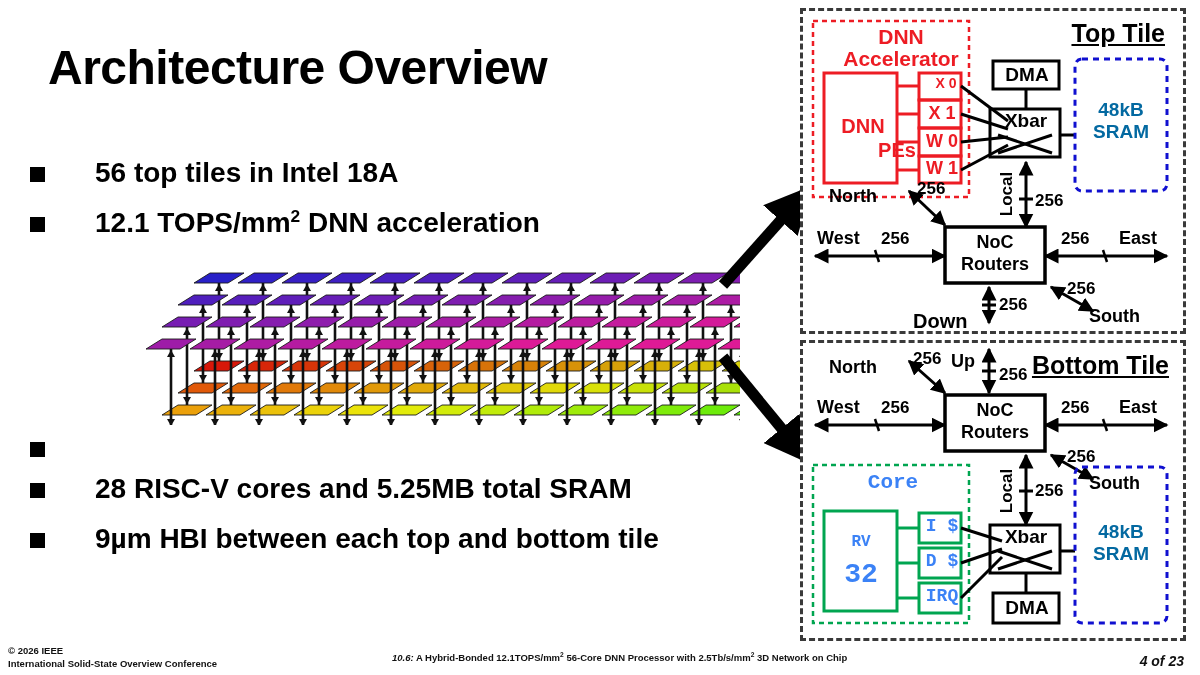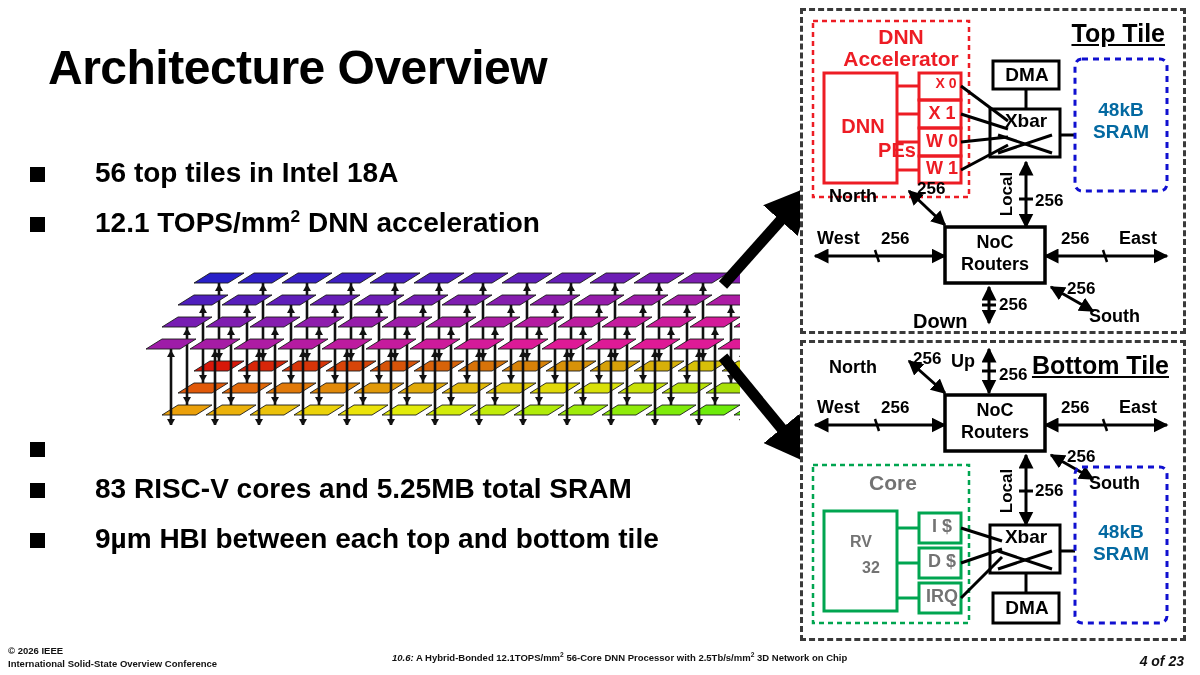--- a/index.html
+++ b/index.html
@@ -50,21 +50,21 @@
     text-decoration:underline;white-space:nowrap;
   }
   #top-tile-title{right:18px;top:8px;}
   #bottom-tile-title{right:14px;top:8px;}
 
   
   .lbl{position:absolute;white-space:nowrap;font-weight:bold;}
   .lbl-blk{color:#000;}
   .lbl-red{color:#ED1C24;}
   .lbl-blue{color:#0369a1;}
-  .lbl-grn{color:#737373;}
+  .lbl-grn{color:#3b82f6;font-family:Liberation Mono, monospace;}
   .rot90{transform:rotate(-90deg);transform-origin:center center;}
 
   
   #footer-left{
     position:absolute;left:8px;top:645px;font-size:9.5px;font-weight:bold;
     line-height:1.35;color:#111;
   }
   #footer-center{
     position:absolute;left:392px;top:651px;font-size:9.5px;font-weight:bold;
     color:#111;white-space:nowrap;
@@ -392,21 +392,21 @@
       <line x1="8" y1="182" x2="90" y2="282" stroke="#000" stroke-width="11" marker-end="url(#bigArrow)"></line>
     </svg>
   </div>
 
   <div class="bullet-list" id="bullets-bottom">
     <div class="bullet-row">
       <span class="bullet-marker"></span>
     </div>
     <div class="bullet-row">
       <span class="bullet-marker"></span>
-      <span class="bullet-text">83 RISC-V cores and 5.25MB total SRAM</span>
+      <span class="bullet-text">28 RISC-V cores and 5.25MB total SRAM</span>
     </div>
     <div class="bullet-row">
       <span class="bullet-marker"></span>
       <span class="bullet-text">9µm HBI between each top and bottom tile</span>
     </div>
   </div>
 
   <div class="tile-panel" id="top-tile-panel">
 
     <svg width="374" height="314" viewBox="0 0 374 314">
@@ -578,21 +578,21 @@
     <div class="lbl lbl-blk" style="left:258px;top:55px;font-size:17px;">256</div>
 
     <div class="lbl lbl-blk" style="left:286px;top:130px;font-size:18px;">South</div>
     <div class="lbl lbl-blk" style="left:264px;top:104px;font-size:17px;">256</div>
 
     <div class="lbl lbl-blk rot90" style="left:174px;top:138px;font-size:17px;width:60px;text-align:center;">Local</div>
     <div class="lbl lbl-blk" style="left:232px;top:138px;font-size:17px;">256</div>
 
     <div class="lbl lbl-grn" style="left:30px;top:128px;font-size:21px;width:120px;text-align:center;">Core</div>
     <div class="lbl lbl-grn" style="left:22px;top:190px;font-size:16px;width:72px;text-align:center;">RV</div>
-    <div class="lbl lbl-grn" style="left:22px;top:216px;font-size:16px;width:92px;text-align:center;">32</div>
+    <div class="lbl lbl-grn" style="left:22px;top:216px;font-size:28px;width:72px;text-align:center;">32</div>
 
     <div class="lbl lbl-grn" style="left:118px;top:173px;font-size:18px;width:42px;text-align:center;">I $</div>
     <div class="lbl lbl-grn" style="left:118px;top:208px;font-size:18px;width:42px;text-align:center;">D $</div>
     <div class="lbl lbl-grn" style="left:117px;top:243px;font-size:18px;width:44px;text-align:center;">IRQ</div>
 
     <div class="lbl lbl-blk" style="left:188px;top:183px;font-size:19px;width:70px;text-align:center;">Xbar</div>
     <div class="lbl lbl-blk" style="left:191px;top:254px;font-size:19px;width:66px;text-align:center;">DMA</div>
 
     <div class="lbl lbl-blue" style="left:272px;top:178px;font-size:19px;width:92px;text-align:center;">48kB</div>
     <div class="lbl lbl-blue" style="left:272px;top:200px;font-size:19px;width:92px;text-align:center;">SRAM</div>

